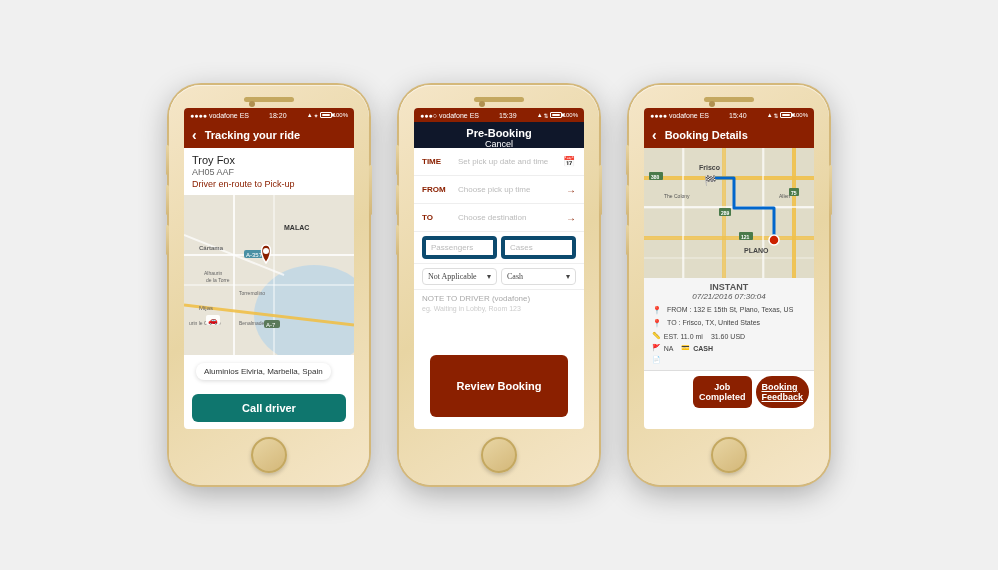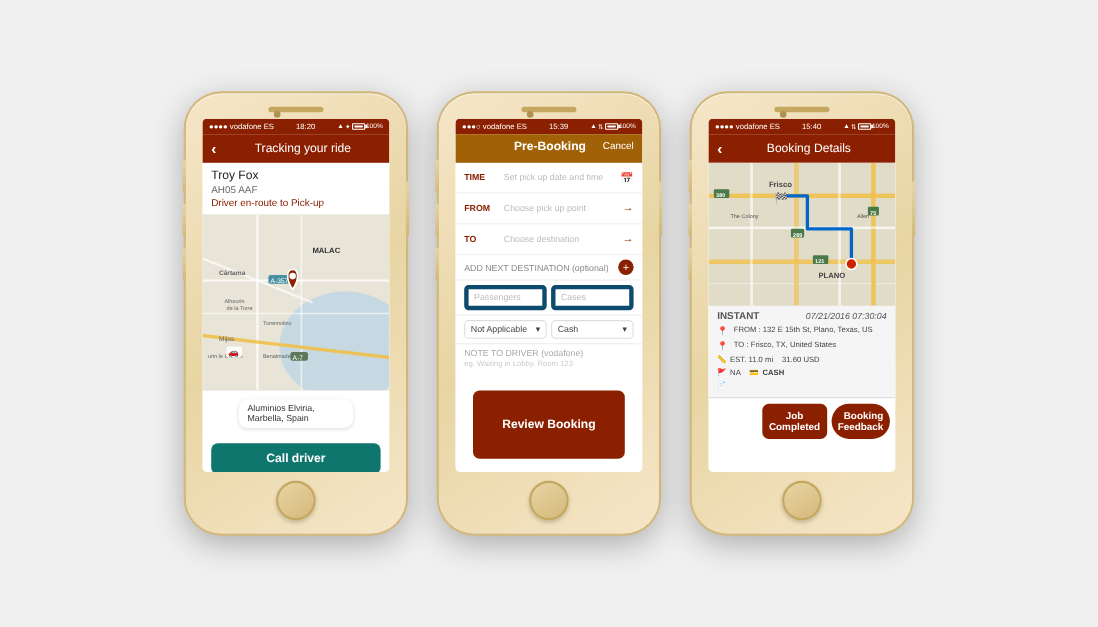--- a/index.html
+++ b/index.html
@@ -158,23 +158,22 @@
       height: 26px;
     }
     .header-bar .back-btn {
       color: white;
       font-size: 14px;
       margin-right: 8px;
       font-weight: bold;
     }
     .header-bar .title {
       font-size: 11px;
-      font-weight: 400;
+      font-weight: 700;
       flex: 1;
-      text-align: center;
     }
     .driver-info {
       padding: 6px 8px;
     }
     .driver-name {
       font-size: 11px;
       font-weight: 400;
       color: #222;
     }
     .driver-plate {
@@ -213,27 +212,28 @@
       font-size: 11px;
       font-weight: 600;
       cursor: pointer;
       width: calc(100% - 16px);
       margin: 6px 8px;
       text-align: center;
     }
 
     
     .header-bar-center {
-      background: #a16207;
-      color: white;
-      display: flex;
-      align-items: flex-start;
+      background: #0f172a;
+      color: white;
+      display: flex;
+      align-items: center;
       justify-content: space-between;
       padding: 5px 8px;
       height: 26px;
+      flex-direction: column;
     }
     .header-cancel {
       font-size: 9px;
       color: white;
     }
     .form-row {
       display: flex;
       align-items: center;
       padding: 5px 8px;
       border-bottom: 1px solid #eee;
@@ -297,20 +297,21 @@
       border-radius: 4px;
       padding: 3px 5px;
       font-size: 8px;
       color: #bbb;
     }
     .select-row {
       display: flex;
       gap: 4px;
       padding: 4px 8px;
       border-bottom: 1px solid #eee;
+      font-family: Liberation Serif, serif;
     }
     .custom-select {
       flex: 1;
       border: 1px solid #ddd;
       border-radius: 4px;
       padding: 3px 5px;
       font-size: 8px;
       color: #444;
       display: flex;
       justify-content: space-between;
@@ -354,20 +355,21 @@
     .booking-details-section {
       padding: 4px 8px;
       background: #f5f5f5;
       border-bottom: 1px solid #ddd;
     }
     .booking-row-header {
       display: flex;
       justify-content: space-between;
       align-items: center;
       margin-bottom: 3px;
+      flex-direction: column;
     }
     .booking-type {
       font-size: 9px;
       font-weight: 700;
       color: #555;
     }
     .booking-datetime {
       font-size: 8px;
       color: #555;
       font-style: italic;
@@ -423,21 +425,22 @@
     .feedback-btn {
       flex: 1;
       background: #8B2000;
       color: white;
       border: none;
       border-radius: 16px;
       padding: 6px;
       font-size: 9px;
       font-weight: 600;
       cursor: pointer;
-      text-align: right;
+      text-align: left;
+      text-decoration: underline;
     }
     .document-icon-row {
       display: flex;
       align-items: center;
       padding: 2px 0;
     }
   </style>
 </head>
 <body>
 
@@ -510,21 +513,21 @@
             <g transform="translate(82,60)">
               <path d="M0,-10 C-6,-10 -6,0 0,8 C6,0 6,-10 0,-10 Z" fill="#8B2000" stroke="white" stroke-width="1.5"></path>
               <circle cx="0" cy="-4" r="3" fill="white"></circle>
             </g>
 
             <rect x="22" y="120" width="14" height="10" rx="2" fill="white" opacity="0.9"></rect>
             <text x="24" y="128" font-size="8">🚗</text>
           </svg>
         </div>
 
-        <div style="padding: 4px 25px;">
+        <div style="padding: 4px 4px;">
           <div class="location-label">Aluminios Elviria, Marbella, Spain</div>
         </div>
 
         <div class="call-driver-btn">Call driver</div>
       </div>
       <div class="phone-home-btn"></div>
     </div>
   </div>
 
   <div class="phone-wrapper">
@@ -560,34 +563,30 @@
         </div>
 
         <div class="form-row">
           <span class="form-label">TIME</span>
           <span class="form-input">Set pick up date and time</span>
           <span class="form-icon">📅</span>
         </div>
 
         <div class="form-row">
           <span class="form-label">FROM</span>
-          <span class="form-input">Choose pick up point</span>
+          <span class="form-input">Choose pick up time</span>
           <span class="form-arrow">→</span>
         </div>
 
         <div class="form-row">
           <span class="form-label">TO</span>
           <span class="form-input">Choose destination</span>
           <span class="form-arrow">→</span>
         </div>
 
-        <div class="add-destination">
-          <span class="add-dest-label">ADD NEXT DESTINATION (optional)</span>
-          <div class="add-dest-btn">+</div>
-        </div>
 
         <div class="passengers-cases">
           <div class="pass-input">Passengers</div>
           <div class="case-input">Cases</div>
         </div>
 
         <div class="select-row">
           <div class="custom-select">
             <span>Not Applicable</span>
             <span>▾</span>

